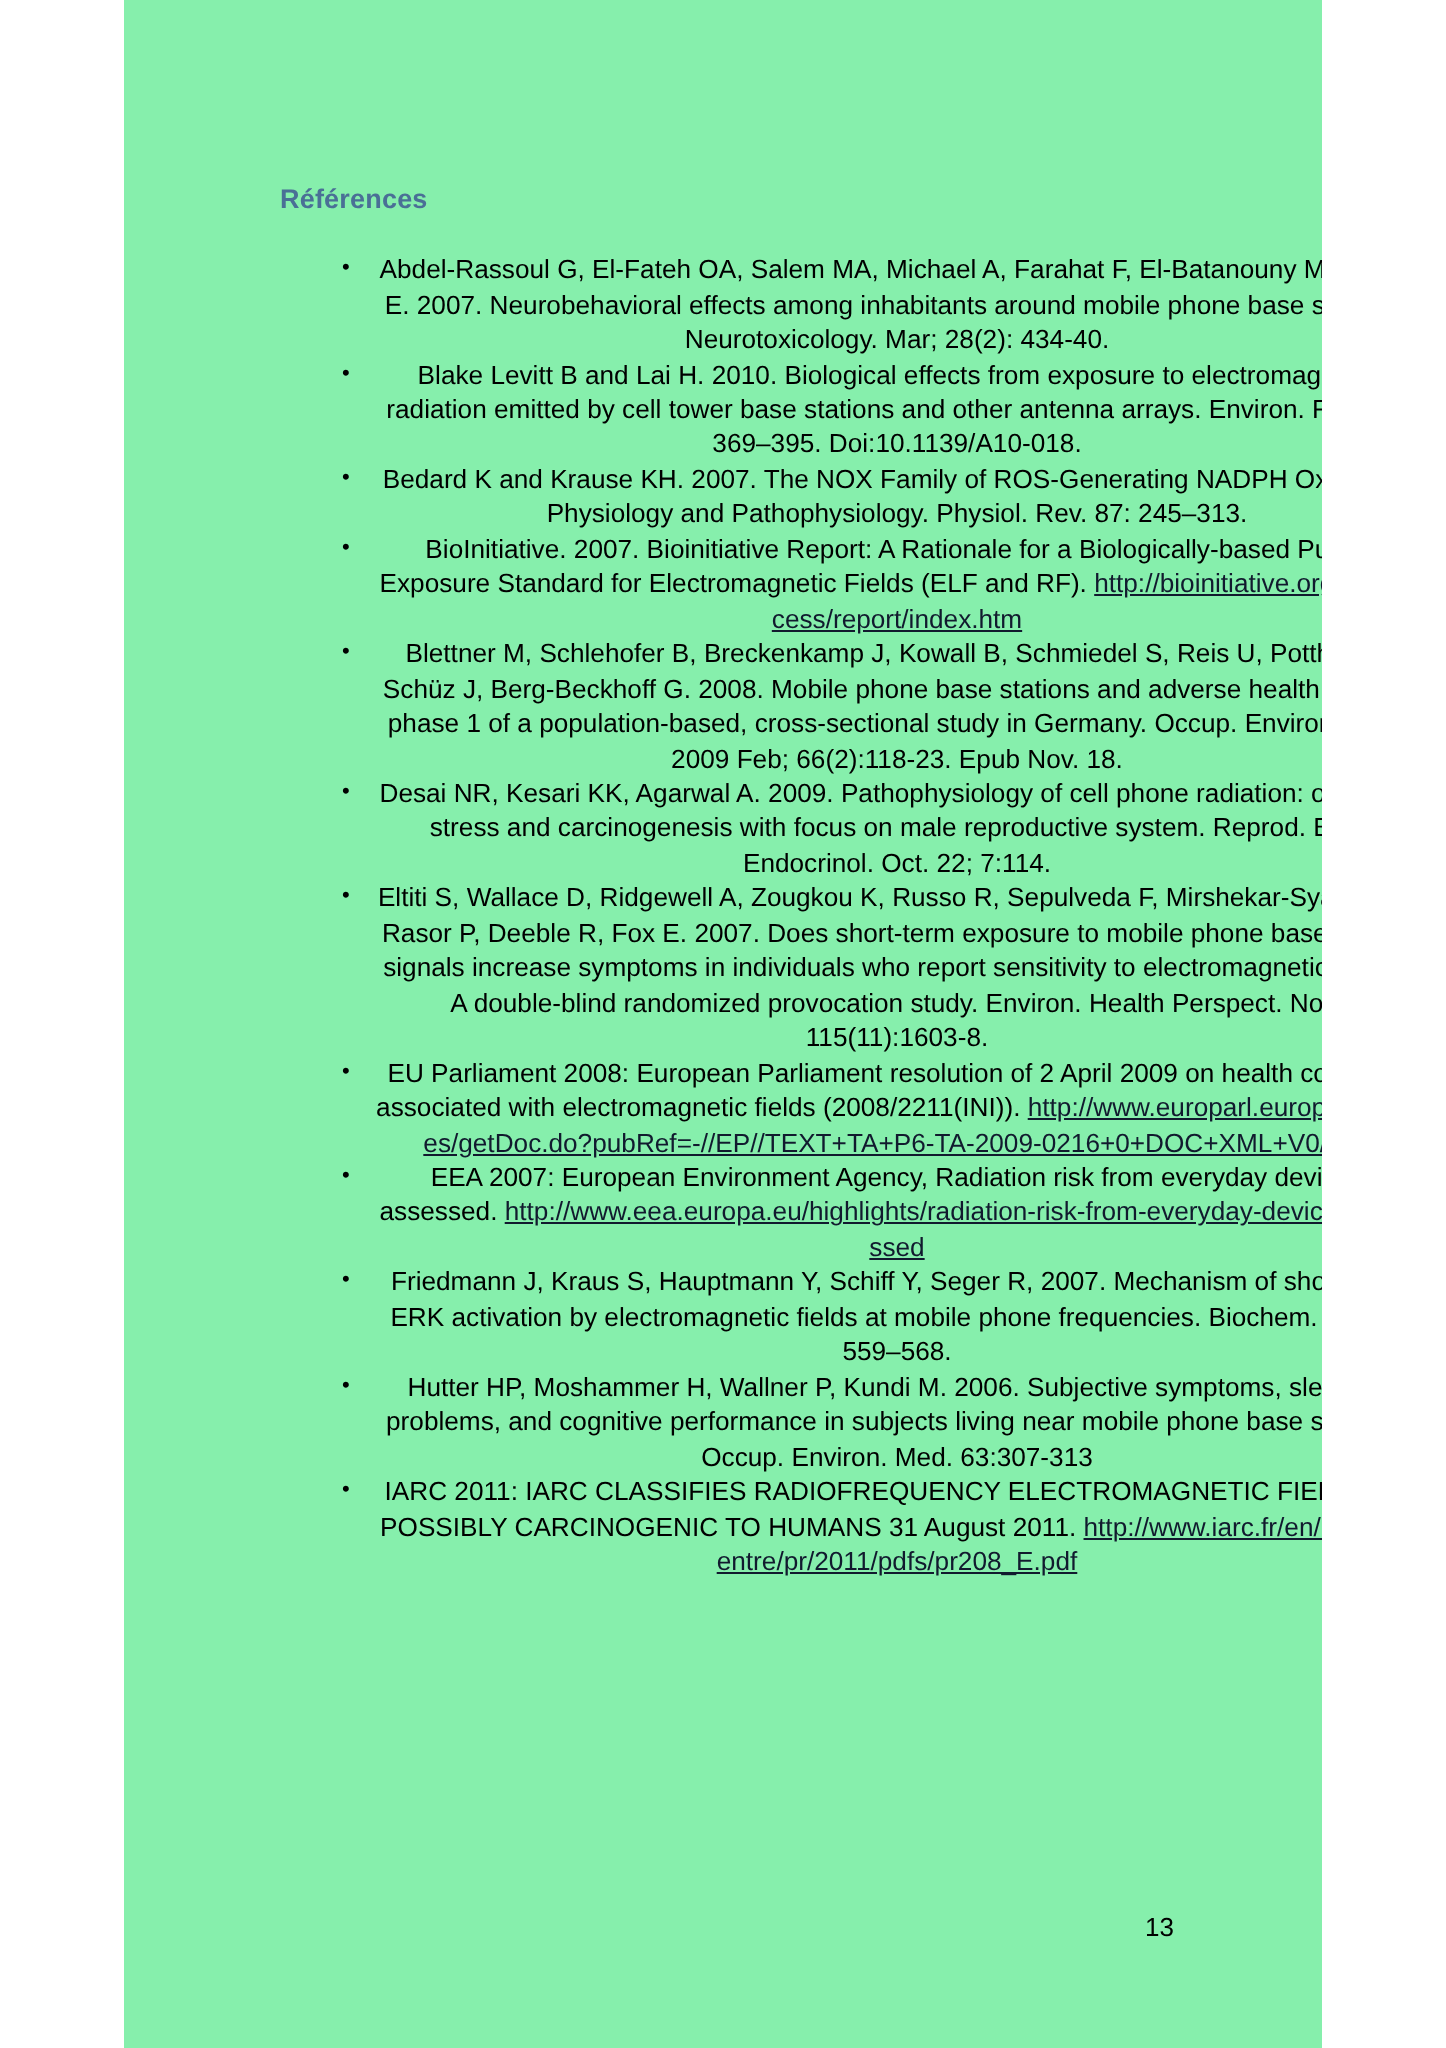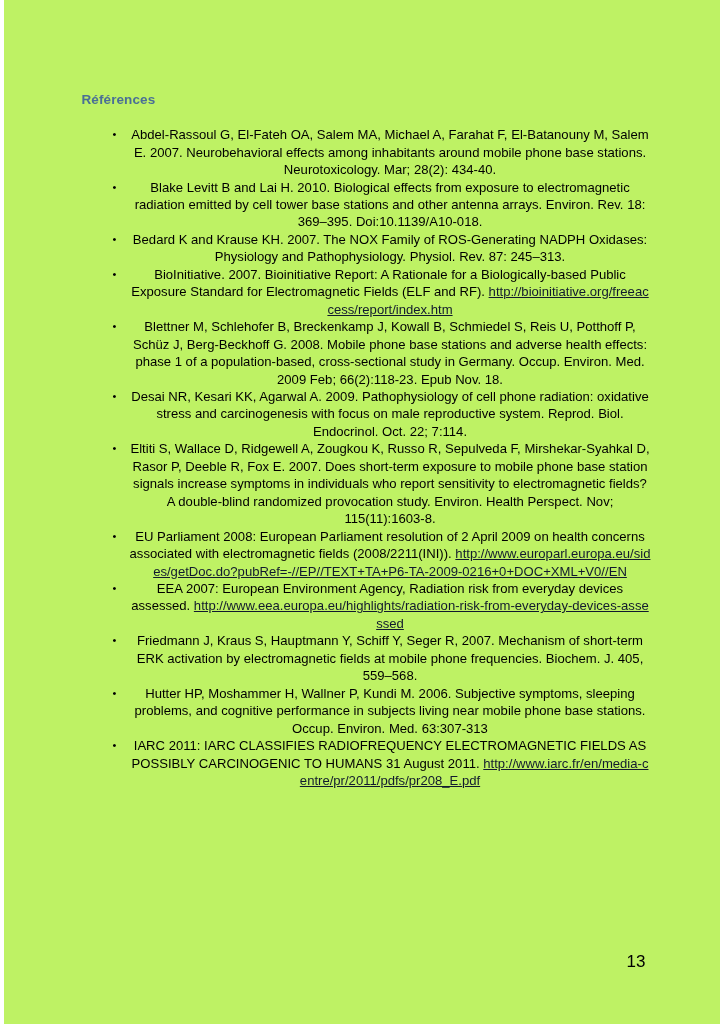--- a/index.html
+++ b/index.html
@@ -7,24 +7,24 @@
     margin: 0;
     padding: 0;
     background: #ffffff;
   }
   body {
     font-family: "Liberation Sans", sans-serif;
     color: #000000;
   }
   .page {
     position: relative;
-    width: 716px;
+    width: 599px;
     height: 1024px;
     margin: 0 auto;
-    background: #bef264;
+    background: #86efac;
     overflow: hidden;
     box-sizing: border-box;
   }
   .content {
     position: absolute;
     left: 78px;
     top: 92px;
     width: 570px;
   }
   .page-heading {
@@ -65,21 +65,21 @@
   .ref-link {
     color: #111a2e;
     text-decoration: underline;
     word-break: break-all;
     overflow-wrap: anywhere;
   }
   .page-number {
     position: absolute;
     right: 74px;
     bottom: 54px;
-    font-size: 17px;
+    font-size: 13px;
     line-height: 1;
     color: #000000;
   }
 </style>
 </head>
 <body>
 
 <div class="page">
 
   <div class="content">

